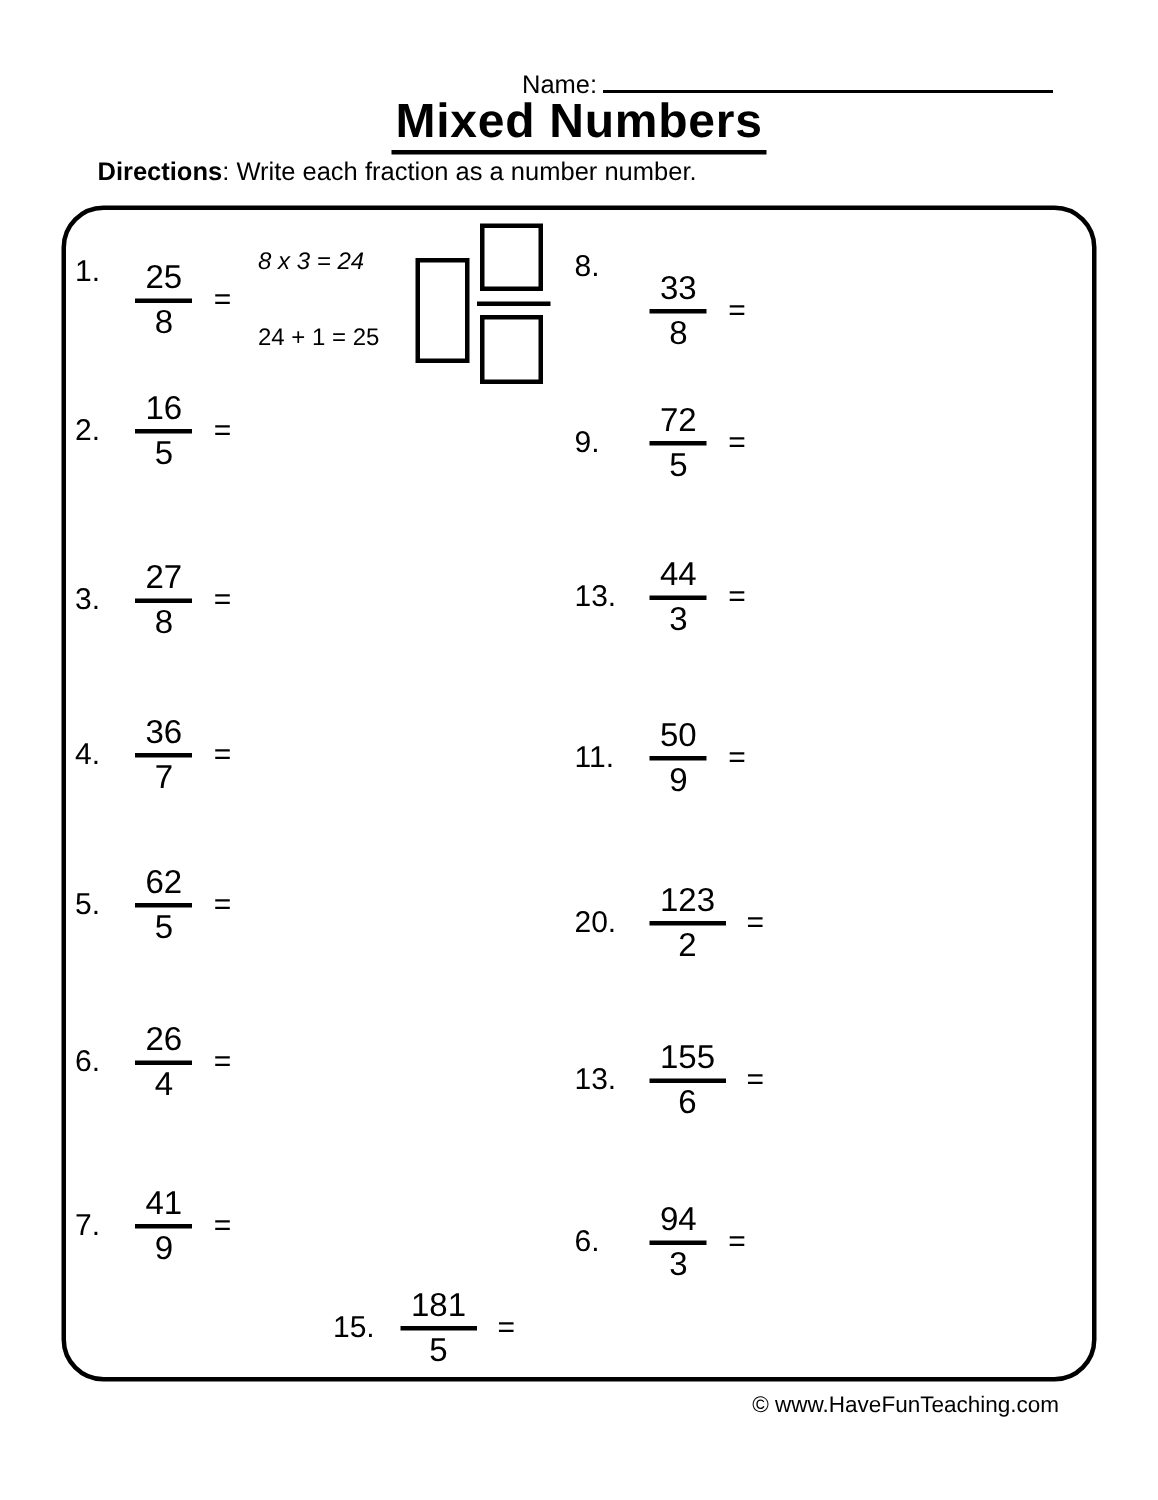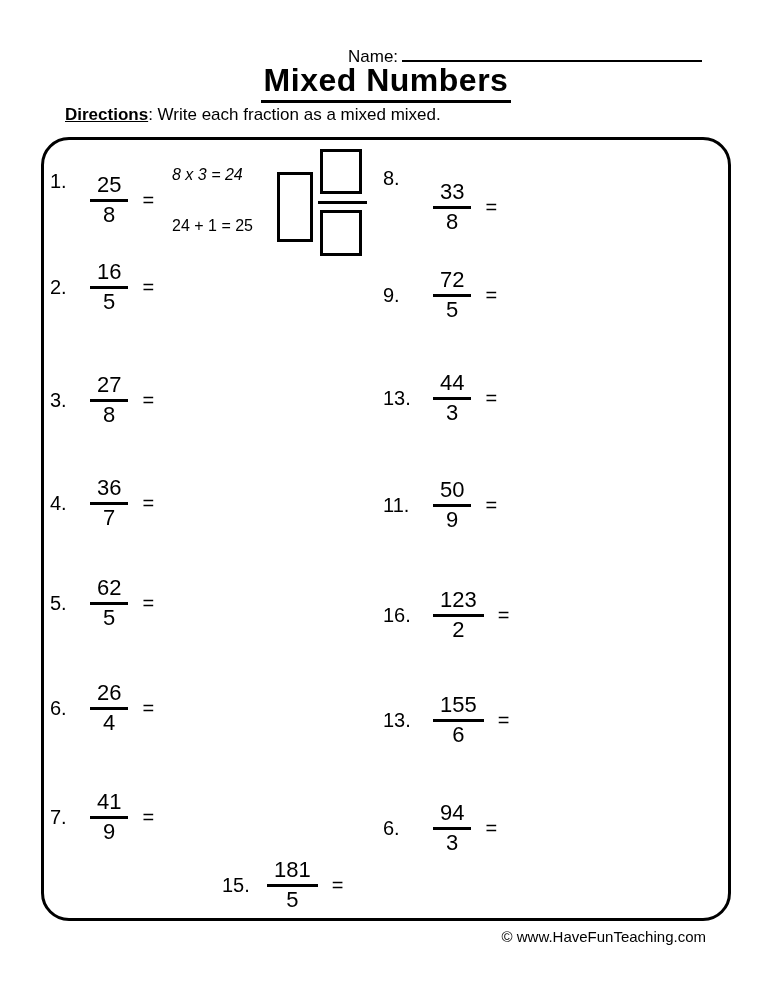--- a/index.html
+++ b/index.html
@@ -12,21 +12,21 @@
   
   .name-row { position:absolute; top:45px; left:348px; font-size:17px; white-space:nowrap; }
   .name-row .lbl { vertical-align:bottom; }
   .name-underline { display:inline-block; width:300px; border-bottom:2px solid #000; height:17px; margin-left:4px; }
   .title-wrap { position:absolute; top:62px; left:0; width:100%; text-align:center; }
   .title {
     display:inline-block; font-size:32px; font-weight:bold; letter-spacing:0.5px;
     border-bottom:3px solid #000; padding:0 3px 1px;
   }
   .directions { position:absolute; top:105px; left:65px; font-size:17px; }
-  .directions .dlabel { font-weight:bold; text-decoration:underline; }
+  .directions .dlabel { font-weight:bold; }
   
   .frame {
     position:absolute; left:41px; top:137px; width:690px; height:784px;
     border:3px solid #000; border-radius:28px;
   }
   
   .problem { position:absolute; display:flex; align-items:center; height:56px; }
   .pnum { font-size:20px; }
   .col-left  { left:50px; }
   .col-left  .pnum { width:40px; }
@@ -64,21 +64,21 @@
 
   <div class="name-row">
     <span class="lbl">Name:</span><span class="name-underline"></span>
   </div>
 
   <div class="title-wrap">
     <span class="title">Mixed Numbers</span>
   </div>
 
   <div class="directions">
-    <span class="dlabel">Directions</span><span>: Write each fraction as a mixed mixed.</span>
+    <span class="dlabel">Directions</span><span>: Write each fraction as a number number.</span>
   </div>
 
   <div class="frame"></div>
 
   <div class="ex-step ex-step1">8 x 3 = 24</div>
   <div class="ex-step ex-step2">24 + 1 = 25</div>
   <div class="box box-whole"></div>
   <div class="box box-numer"></div>
   <div class="box-bar"></div>
   <div class="box box-denom"></div>
@@ -176,21 +176,21 @@
   <div class="problem col-right p11">
     <span class="pnum">11.</span>
     <span class="fraction">
       <span class="numer">50</span>
       <span class="denom">9</span>
     </span>
     <span class="eq">=</span>
   </div>
 
   <div class="problem col-right p12">
-    <span class="pnum">16.</span>
+    <span class="pnum">20.</span>
     <span class="fraction">
       <span class="numer">123</span>
       <span class="denom">2</span>
     </span>
     <span class="eq">=</span>
   </div>
 
   <div class="problem col-right p13">
     <span class="pnum">13.</span>
     <span class="fraction">

